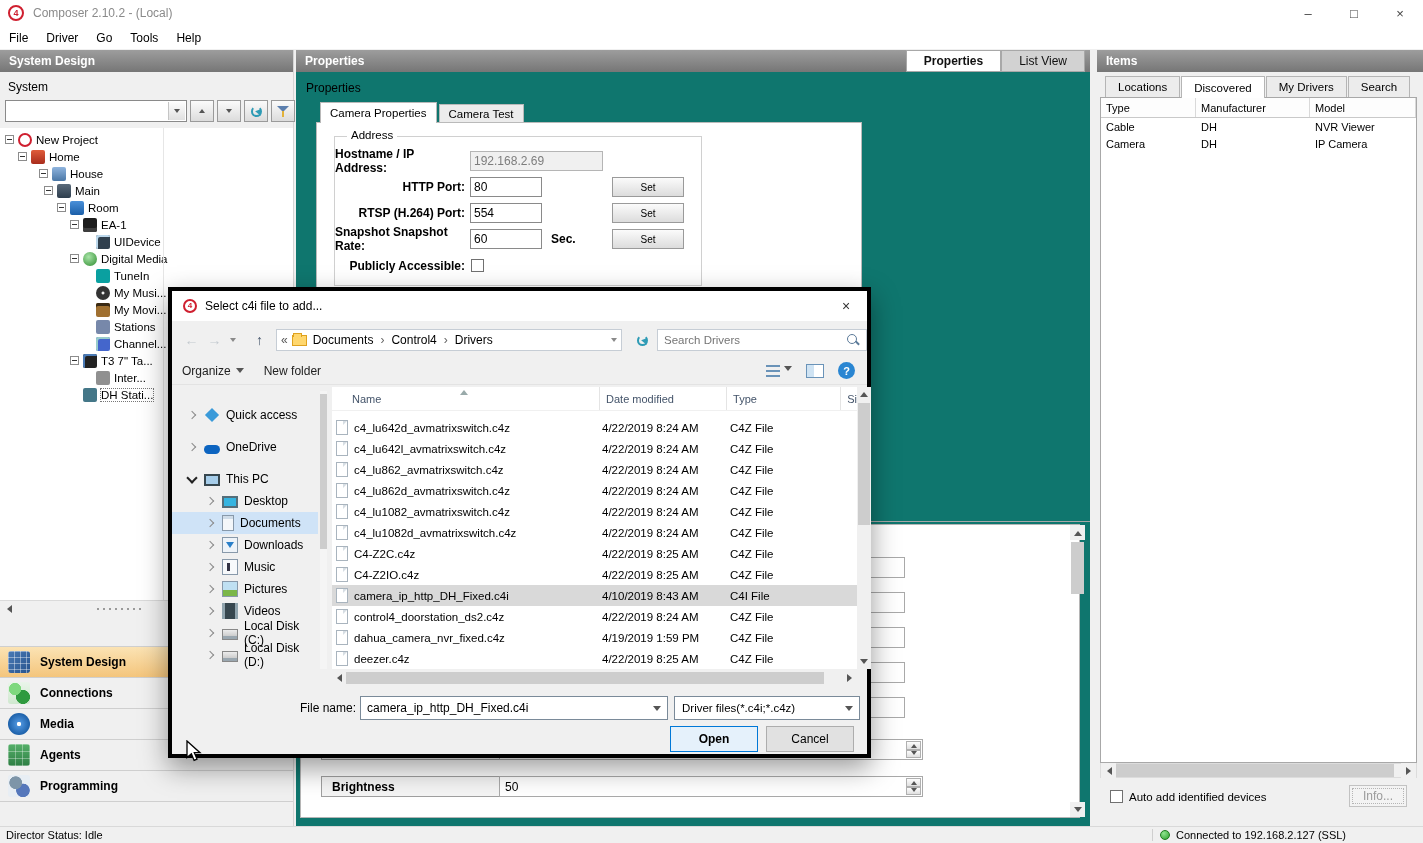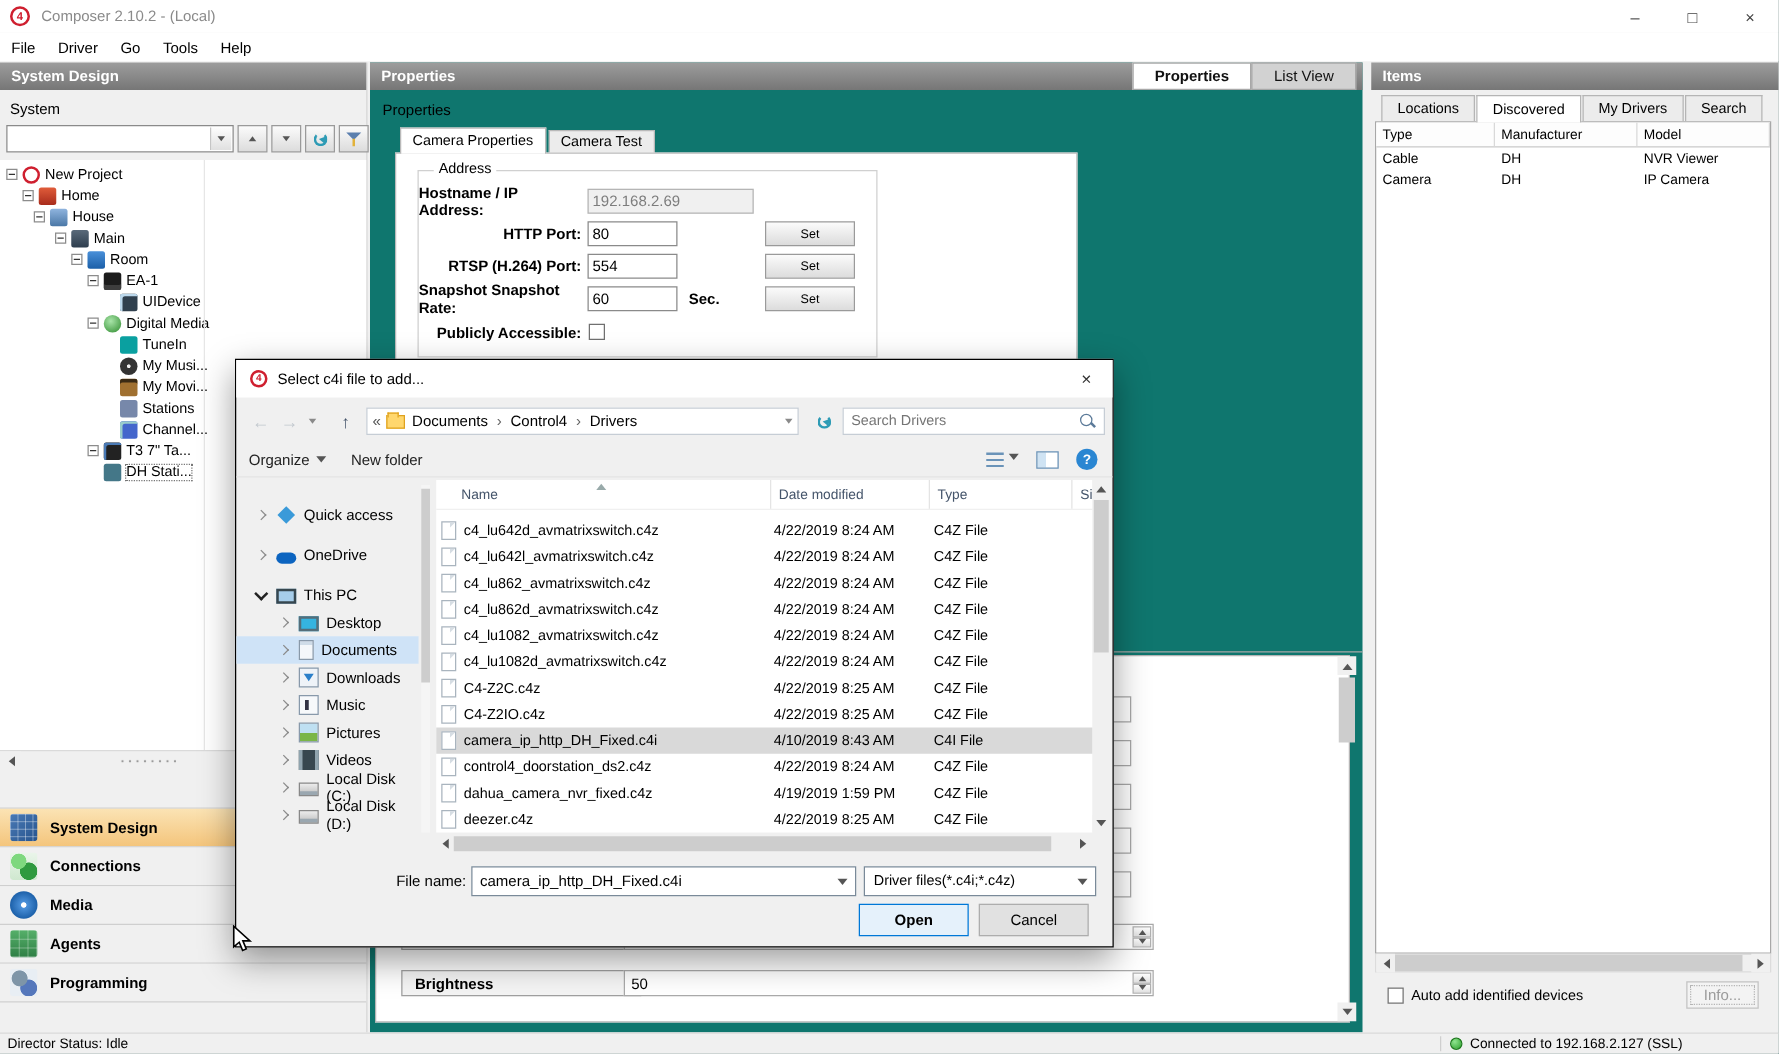--- a/index.html
+++ b/index.html
@@ -41,21 +41,21 @@
 .tool-btn{width:24px;height:22px}
 .refresh-ic{width:11px;height:11px;border:2px solid #2e9bb5;border-radius:50%;border-top-color:transparent;position:relative}
 .refresh-ic::after{content:"";position:absolute;right:-3px;top:-2px;border:3px solid transparent;border-bottom:5px solid #2e9bb5;transform:rotate(40deg)}
 .funnel-ic{position:relative;width:12px;height:12px}
 .funnel-ic::before{content:"";position:absolute;left:0;top:1px;border-left:6px solid transparent;border-right:6px solid transparent;border-top:6px solid #5b7fae}
 .funnel-ic::after{content:"";position:absolute;left:5px;top:6px;width:2px;height:6px;background:#e2b23a}
 .tree{position:absolute;left:0;top:78px;width:100%;height:472px;background:#fff;overflow:hidden;padding-top:3px}
 .tree-vline{position:absolute;left:163px;top:78px;width:1px;height:472px;background:#e6e6e6}
 .tree-row{height:17px;display:flex;align-items:center;gap:4px;font-size:11.5px;white-space:nowrap}
 .tree-row[data-depth="0"]{padding-left:5px}.tree-row[data-depth="1"]{padding-left:18px}
-.tree-row[data-depth="2"]{padding-left:27px}.tree-row[data-depth="3"]{padding-left:44px}
+.tree-row[data-depth="2"]{padding-left:39px}.tree-row[data-depth="3"]{padding-left:44px}
 .tree-row[data-depth="4"]{padding-left:57px}.tree-row[data-depth="5"]{padding-left:70px}
 .tree-row[data-depth="6"]{padding-left:83px}
 .expander{width:9px;height:9px;border:1px solid #8c8c8c;background:#fff;position:relative;flex:none}
 .expander::before{content:"";position:absolute;left:1px;right:1px;top:3px;height:1px;background:#333}
 .tree-row[data-exp="none"] .expander{visibility:hidden}
 .tree-row.focused .tree-label{outline:1px dotted #777}
 .tree-icon{width:14px;height:14px;flex:none;border-radius:2px}
 [data-icon="control4-icon"]{border-radius:50%;border:2px solid #cf1f2f;background:#fff}
 [data-icon="home-icon"]{background:linear-gradient(#e05c3a,#a82c1c)}
 [data-icon="house-icon"]{background:linear-gradient(#8fb4de,#4a77a6)}
@@ -132,21 +132,21 @@
 .info-btn{position:absolute;left:252px;top:735px;width:58px;height:22px;background:#f3f3f3;border:1px solid #c2c2c2;color:#9b9b9b;display:flex;align-items:center;justify-content:center;outline:1px dotted #b5b5b5;outline-offset:-4px}
 
 
 .statusbar{position:absolute;left:0;top:826px;width:100%;height:17px;background:#f0f0f0;border-top:1px solid #d9d9d9;display:flex;align-items:center;font-size:11px}
 .status-left{margin-left:6px}
 .status-sep{position:absolute;left:1152px;top:2px;bottom:2px;width:1px;background:#cfcfcf}
 .status-dot{position:absolute;left:1160px;top:3px;width:10px;height:10px;border-radius:50%;background:radial-gradient(circle at 35% 30%,#8fe48f,#2da12d);border:1px solid #1d7a1d}
 .status-right{position:absolute;left:1176px}
 
 
-.dialog{position:absolute;left:188px;top:287px;width:703px;height:471px;background:#f0f0f0;border:1px solid #000000;box-shadow:0 10px 26px rgba(0,0,0,.4);z-index:100}
+.dialog{position:absolute;left:168px;top:287px;width:703px;height:471px;background:#f0f0f0;border:4px solid #000000;box-shadow:0 10px 26px rgba(0,0,0,.4);z-index:100}
 .dlg-title{position:absolute;left:0;top:0;width:100%;height:30px;background:#fff;display:flex;align-items:center}
 .dlg-title .logo{width:14px;height:14px;margin-left:11px;font-size:8px;line-height:10px}
 .dlg-title-text{margin-left:8px;color:#000}
 .dlg-close{position:absolute;right:0;top:0;width:42px;height:29px;display:flex;align-items:center;justify-content:center;font-size:14px;color:#333}
 .navrow-btn{position:absolute;top:37px;height:24px;display:flex;align-items:center;justify-content:center;font-size:14px}
 .crumbbar{position:absolute;left:104px;top:38px;width:346px;height:22px;background:#fff;border:1px solid #c6cdd5;display:flex;align-items:center;padding:0 4px;gap:4px}
 .crumb-overflow{color:#555}
 .folder-ic{width:15px;height:11px;background:#ffd76e;border:1px solid #dfa21f;position:relative;flex:none;margin-top:1px}
 .folder-ic::before{content:"";position:absolute;left:0;top:-3px;width:7px;height:3px;background:#ffd76e;border:1px solid #dfa21f;border-bottom:none}
 .crumbs{display:flex;align-items:center}
@@ -351,20 +351,25 @@
           <span class="tree-icon" data-icon="channels-icon"></span>
           <span class="tree-label">Channel...</span>
         </div>
 
         <div class="tree-row" data-depth="5" data-exp="minus">
           <span class="expander"></span>
           <span class="tree-icon" data-icon="tablet-icon"></span>
           <span class="tree-label">T3 7" Ta...</span>
         </div>
 
+        <div class="tree-row" data-depth="6" data-exp="none">
+          <span class="expander"></span>
+          <span class="tree-icon" data-icon="intercom-icon"></span>
+          <span class="tree-label">Inter...</span>
+        </div>
 
         <div class="tree-row focused" data-depth="5" data-exp="none">
           <span class="expander"></span>
           <span class="tree-icon" data-icon="station-icon"></span>
           <span class="tree-label">DH Stati...</span>
         </div>
       </div>
     <div class="tree-vline"></div>
     <div class="lp-hscroll">
       <div class="sb-btn">

